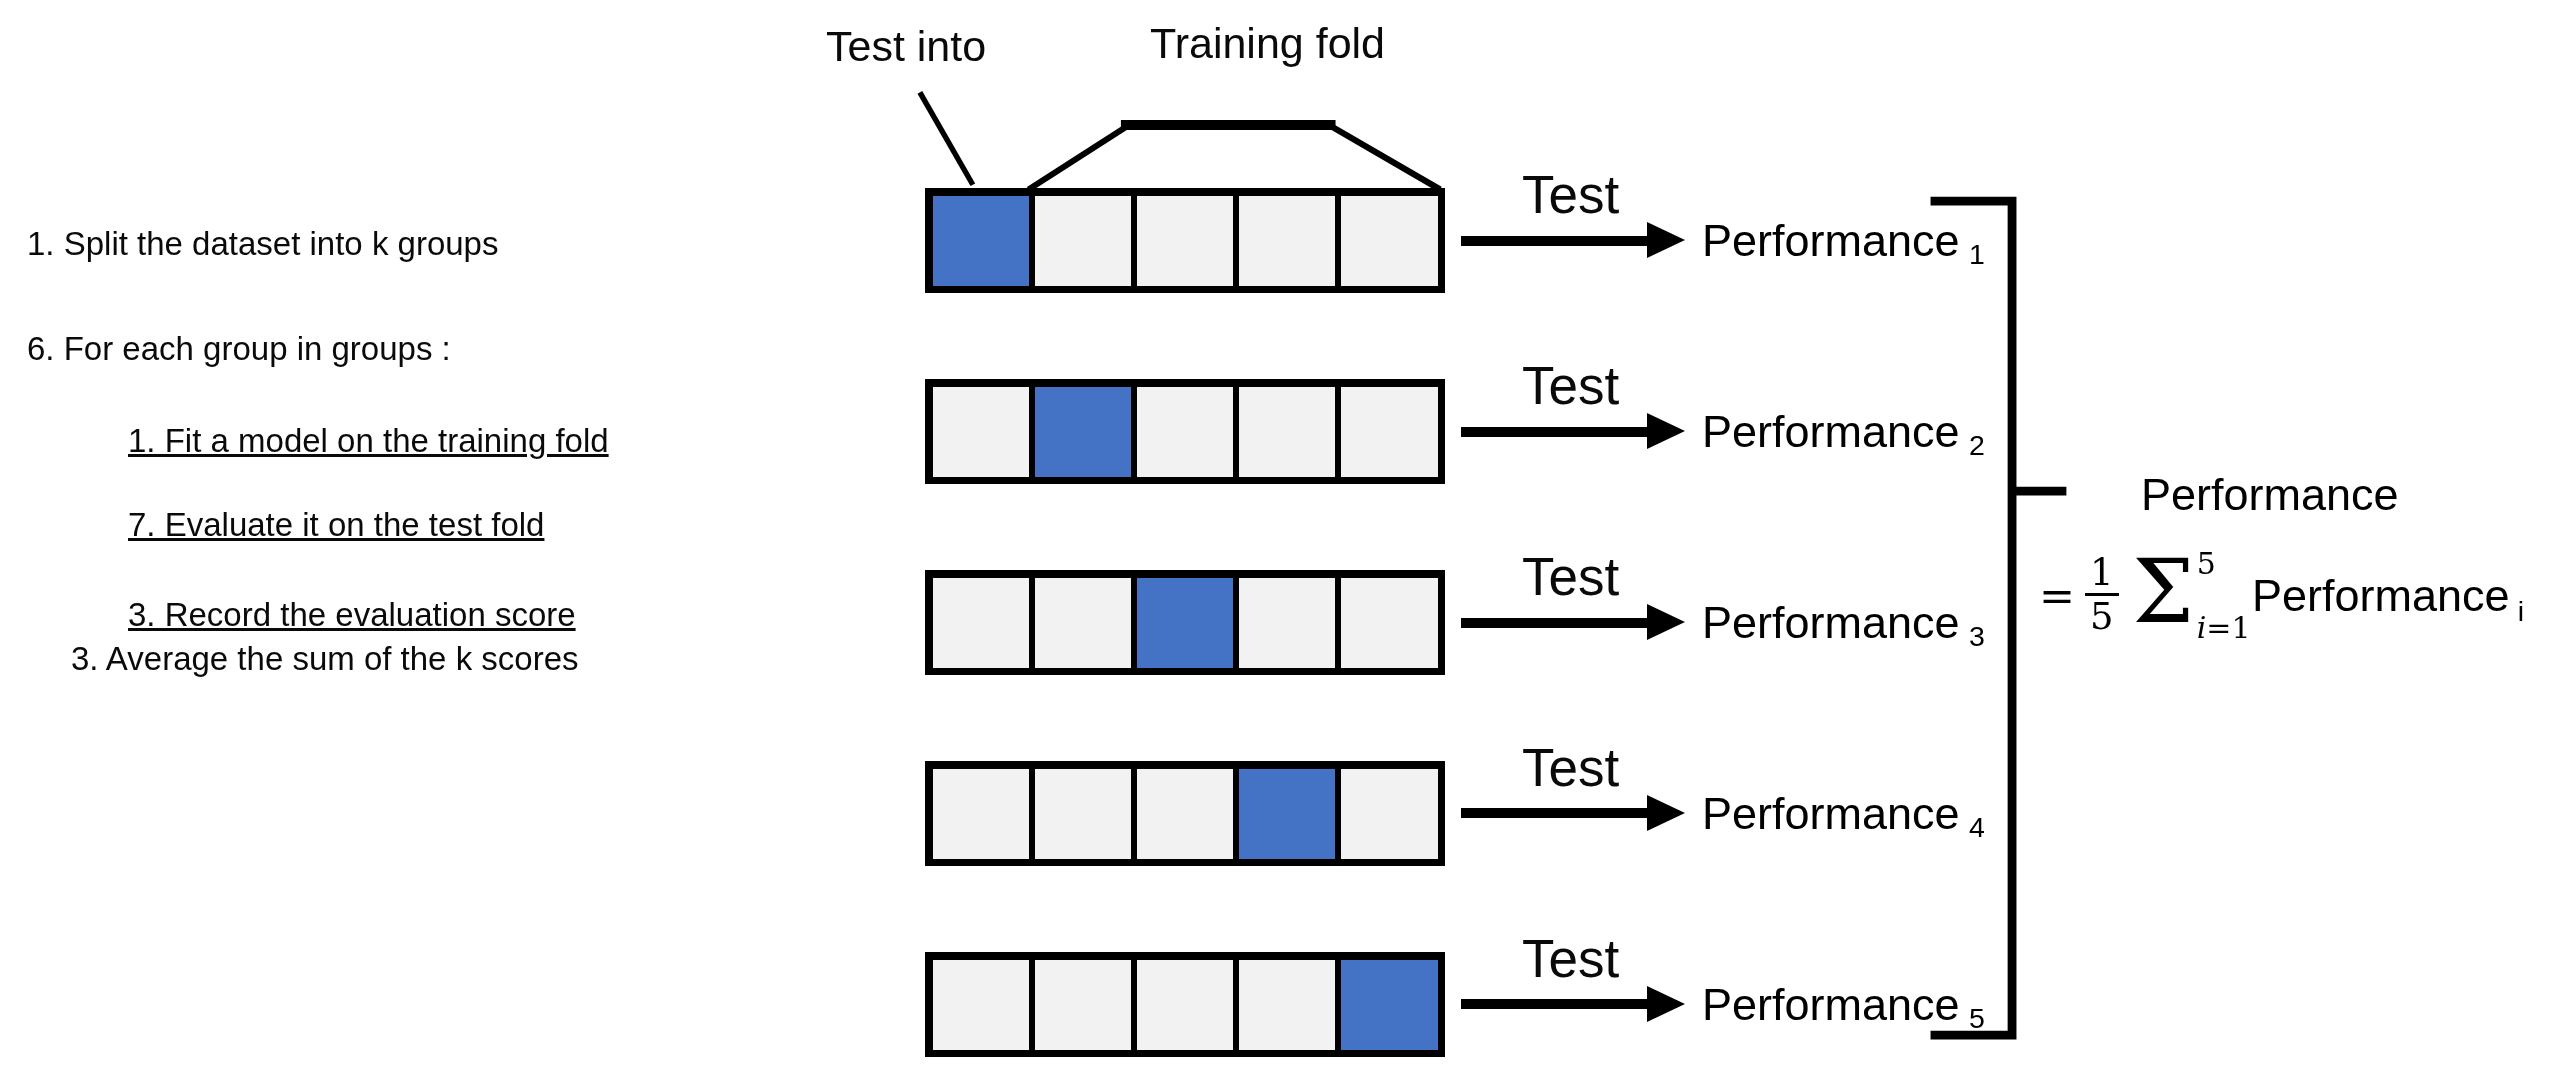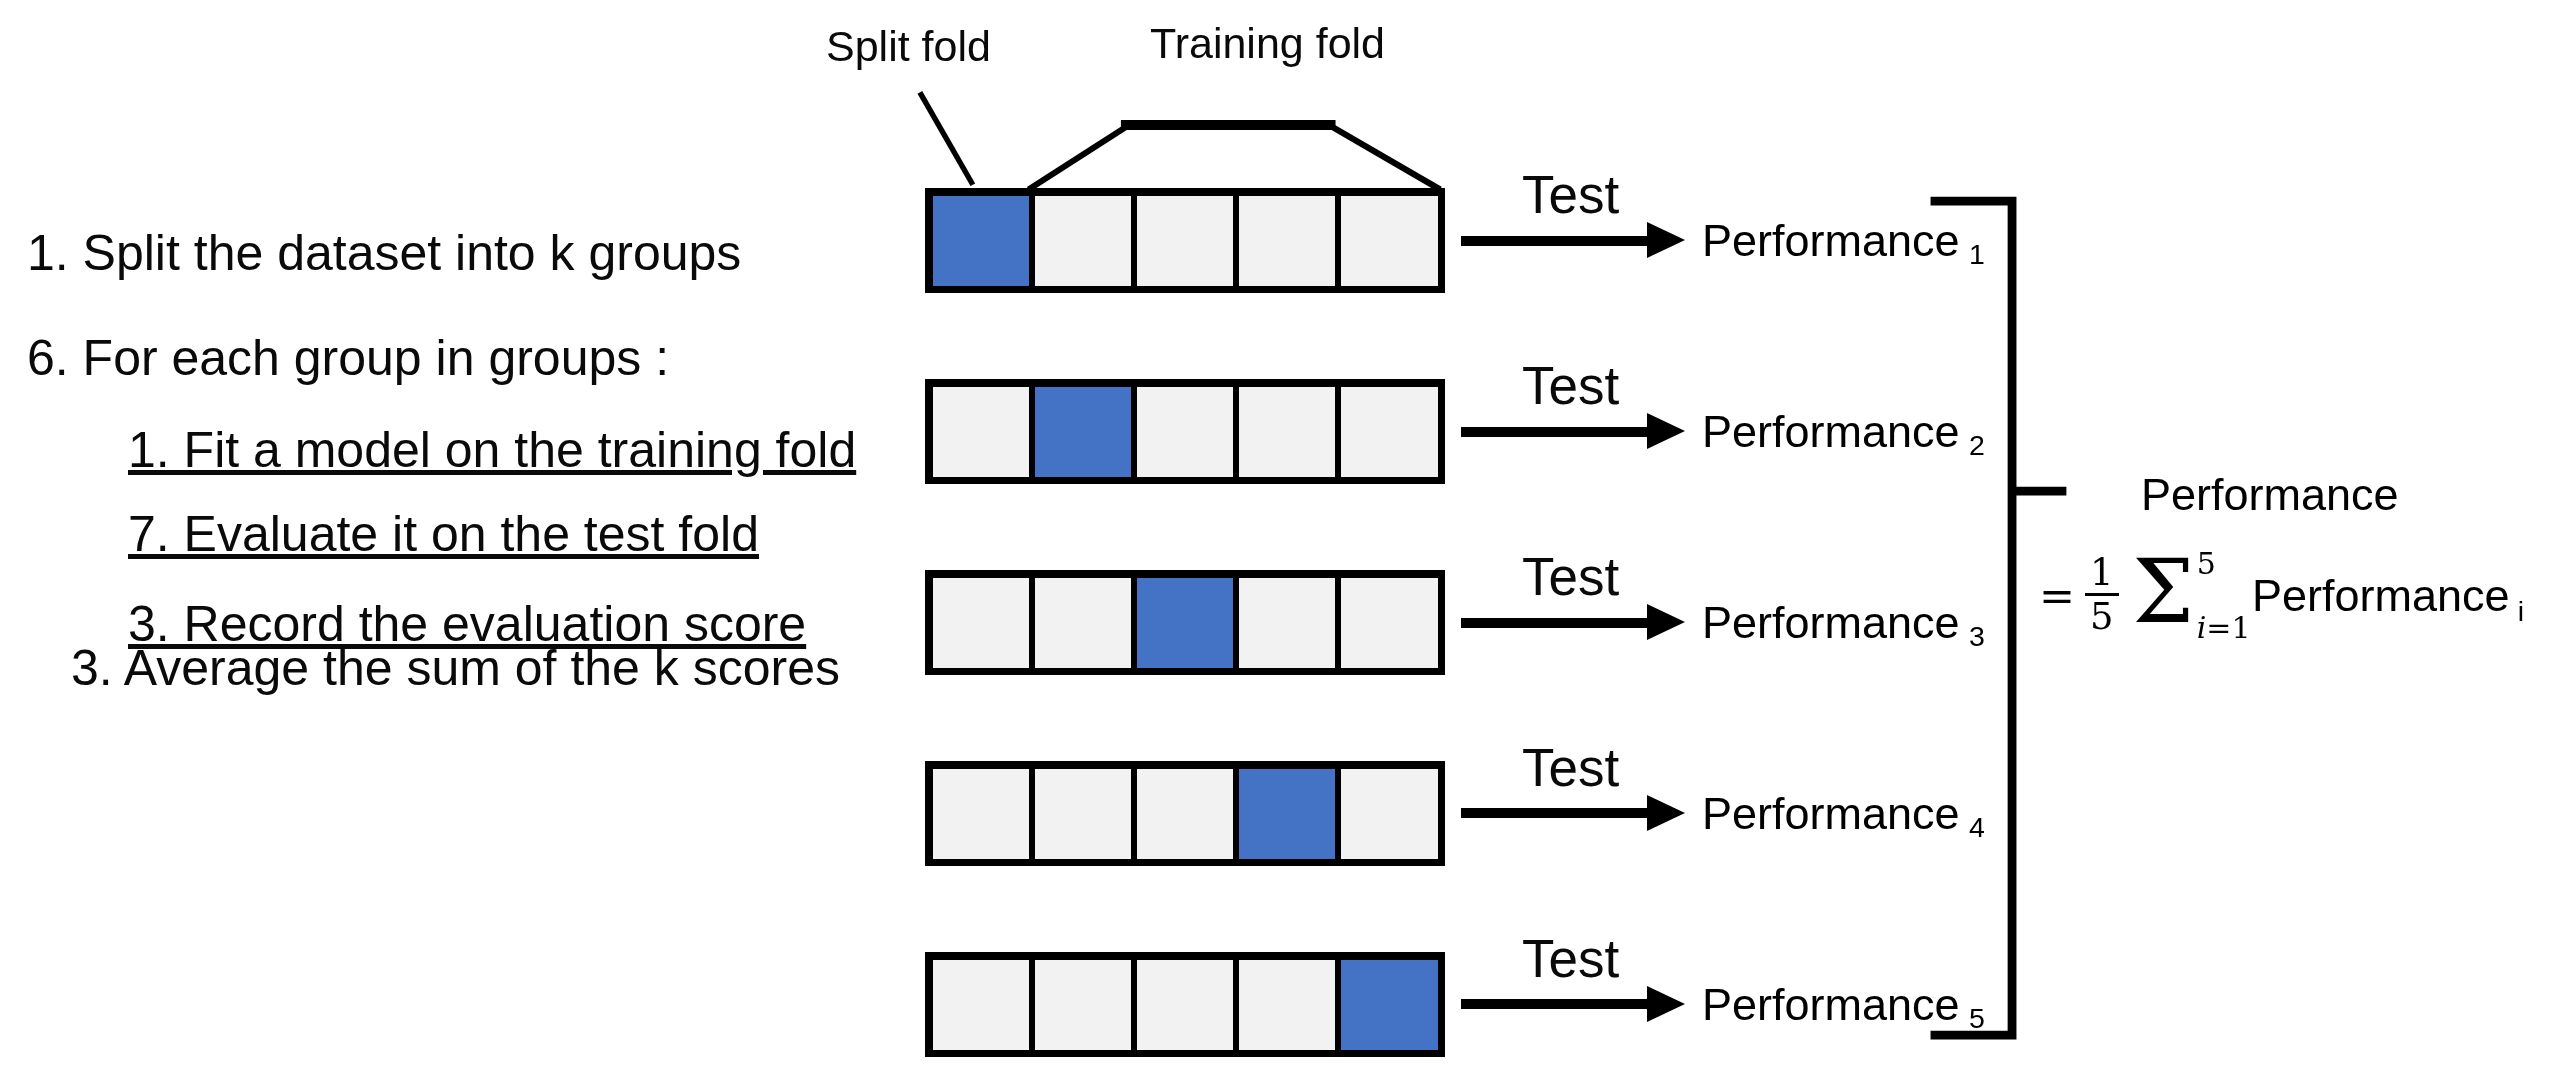--- a/index.html
+++ b/index.html
@@ -7,21 +7,21 @@
     --c-train:#F2F2F2;
     --c-line:#000000;
     --c-bg:#FFFFFF;
   }
   *{margin:0;padding:0;box-sizing:border-box;}
   html,body{width:2576px;height:1082px;background:var(--c-bg);overflow:hidden;
     font-family:"Liberation Sans",sans-serif;color:#000;}
   #canvas{position:relative;width:2576px;height:1082px;}
 
   
-  .step{position:absolute;font-size:50px;line-height:1.1;white-space:nowrap;color:#0a0a0a;text-align:center;}
+  .step{position:absolute;font-size:33px;line-height:1.1;white-space:nowrap;color:#0a0a0a;text-align:center;}
   .step.lvl0{left:27px;}
   .step.lvl1{left:128px;text-decoration:underline;}
 
   
   .fold-label{position:absolute;font-size:43px;white-space:nowrap;color:#0a0a0a;}
 
   
   .fold-row{position:absolute;left:925px;width:520px;height:105px;background:var(--c-line);
     display:flex;gap:6.1px;padding:7.5px;}
   .cell{flex:1 1 0;background:var(--c-train);}
@@ -63,21 +63,21 @@
 
   <div id="steps">
       <div class="step lvl0" style="top: 226px;">1. Split the dataset into k groups</div>
       <div class="step lvl0" style="top: 331px;">6. For each group in groups :</div>
       <div class="step lvl1" style="top: 423px;">1. Fit a model on the training fold</div>
       <div class="step lvl1" style="top: 507px;">7. Evaluate it on the test fold</div>
       <div class="step lvl1" style="top: 597px;">3. Record the evaluation score</div>
       <div class="step lvl0" style="top: 641px; margin-left: 44px;">3. Average the sum of the k scores</div>
     </div>
 
-  <div class="fold-label" style="left:826px;top:22px;">Split fold</div>
+  <div class="fold-label" style="left:826px;top:22px;">Test into</div>
   <div class="fold-label" style="left:1114px;top:19px;margin-left:36px;">Training fold</div>
 
   <div id="rows">
       <div class="fold-row" style="top: 188px;">
         <div class="cell test"></div>
         <div class="cell"></div>
         <div class="cell"></div>
         <div class="cell"></div>
         <div class="cell"></div>
       </div>

